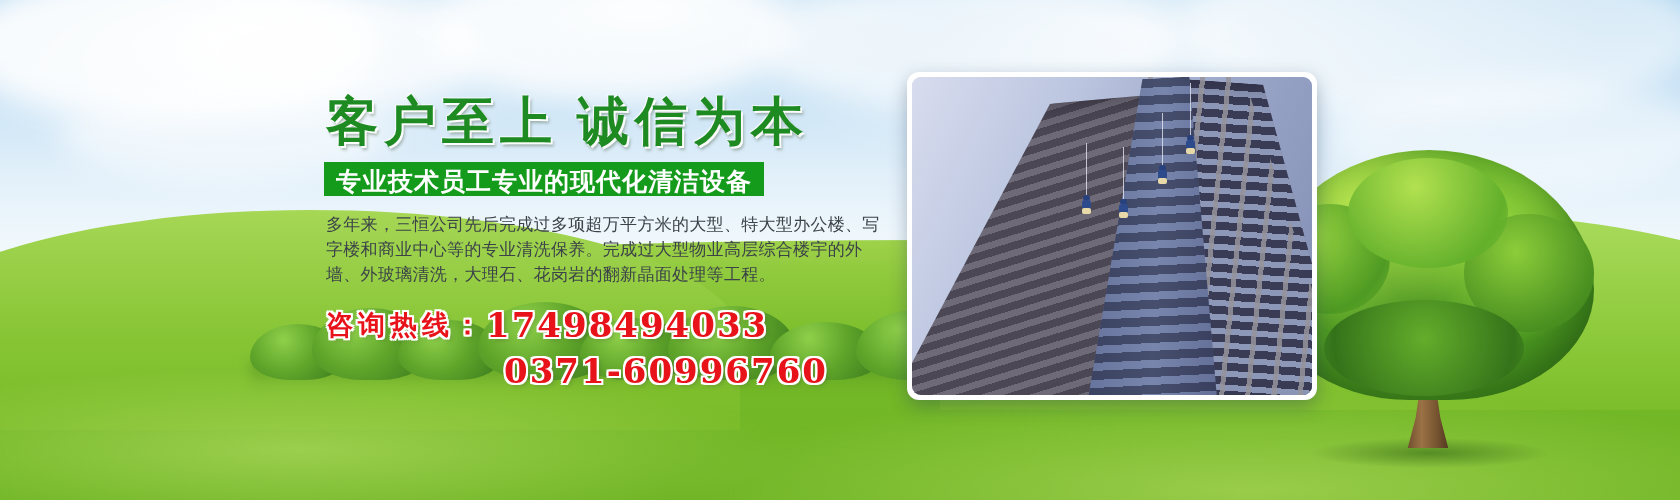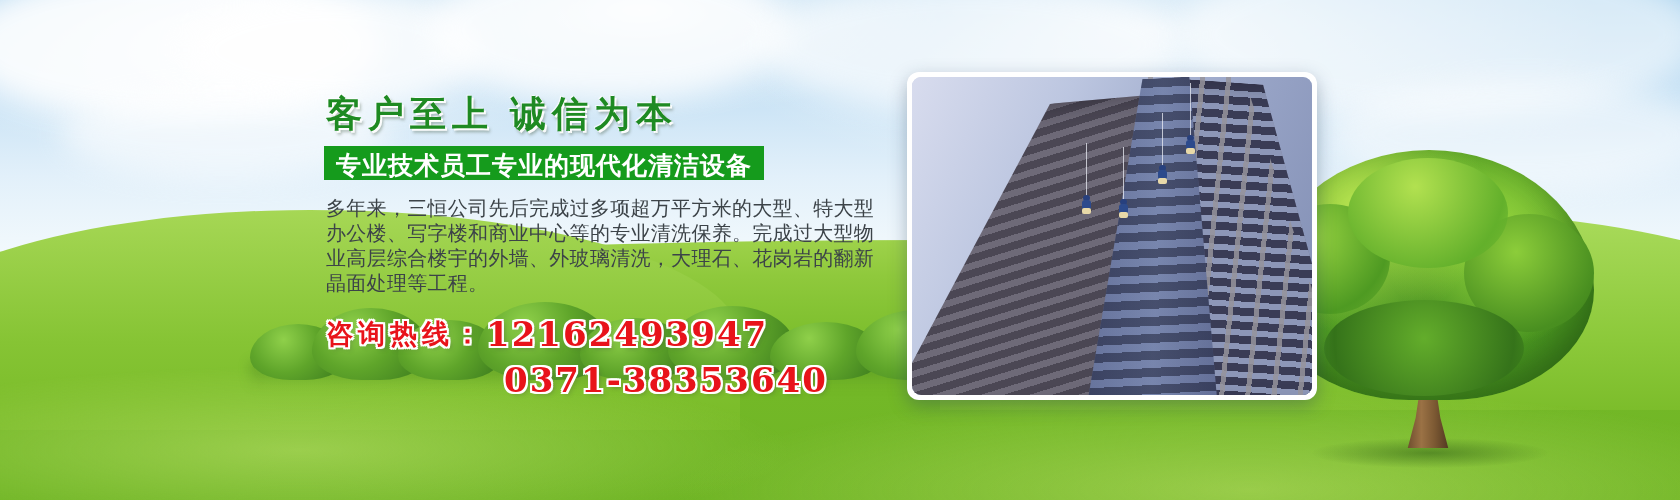--- a/index.html
+++ b/index.html
@@ -138,40 +138,40 @@
   .worker .rope{position:absolute;left:4px;top:-52px;width:1px;height:54px;background:rgba(235,238,245,.75);}
   .w1{left:170px;top:118px;}
   .w2{left:207px;top:122px;}
   .w3{left:246px;top:88px;}
   .w4{left:274px;top:58px;}
 
   
   .content{position:absolute;left:322px;top:96px;width:580px;}
 
   .headline{
-    font-family:Liberation Sans, sans-serif;
-    font-size:36px;font-weight:bold;letter-spacing:6px;
+    font-family:Liberation Serif, serif;
+    font-size:52px;font-weight:bold;letter-spacing:6px;
     color:#1e8a22;line-height:1;margin:0 0 14px 4px;
     text-shadow:
       2px 2px 0 rgba(255,255,255,.95),
       3px 4px 3px rgba(90,110,90,.45),
       -1px -1px 0 rgba(255,255,255,.7);
   }
 
   .subbar{
     display:inline-block;background:#159b1c;
     padding:6px 12px 0 12px;margin:0 0 16px 2px;
   }
   .subbar-text{
     font-family:"DejaVu Sans","Liberation Sans",sans-serif;
     font-size:25px;font-weight:bold;letter-spacing:1px;color:#ffffff;line-height:1.1;
   }
 
   .desc{
-    font-size:20px;line-height:25px;color:#3c4348;
+    font-size:17px;line-height:25px;color:#3c4348;
     margin:0 0 18px 4px;width:568px;letter-spacing:.3px;
   }
 
   .hotline-row{display:flex;align-items:center;margin:6px 0 0 4px;}
   .hotline-label{
     font-family:"DejaVu Serif","Liberation Serif",serif;
     font-size:27px;font-weight:bold;letter-spacing:5px;color:#e8131a;
     text-shadow:
       -2px 0 0 #fff, 2px 0 0 #fff, 0 -2px 0 #fff, 0 2px 0 #fff,
       -2px -2px 0 #fff, 2px -2px 0 #fff, -2px 2px 0 #fff, 2px 2px 0 #fff,
@@ -270,19 +270,19 @@
     <div class="headline">客户至上  诚信为本</div>
 
     <div class="subbar">
       <span class="subbar-text">专业技术员工专业的现代化清洁设备</span>
     </div>
 
     <p class="desc">多年来，三恒公司先后完成过多项超万平方米的大型、特大型办公楼、写字楼和商业中心等的专业清洗保养。完成过大型物业高层综合楼宇的外墙、外玻璃清洗，大理石、花岗岩的翻新晶面处理等工程。</p>
 
     <div class="hotline-row">
       <span class="hotline-label">咨询热线：</span>
-      <span class="phone">12162493947</span>
-    </div>
-
-    <div class="phone phone-2">0371-38353640</div>
+      <span class="phone">17498494033</span>
+    </div>
+
+    <div class="phone phone-2">0371-60996760</div>
   </div>
 
 </div>
 
 </body></html>

